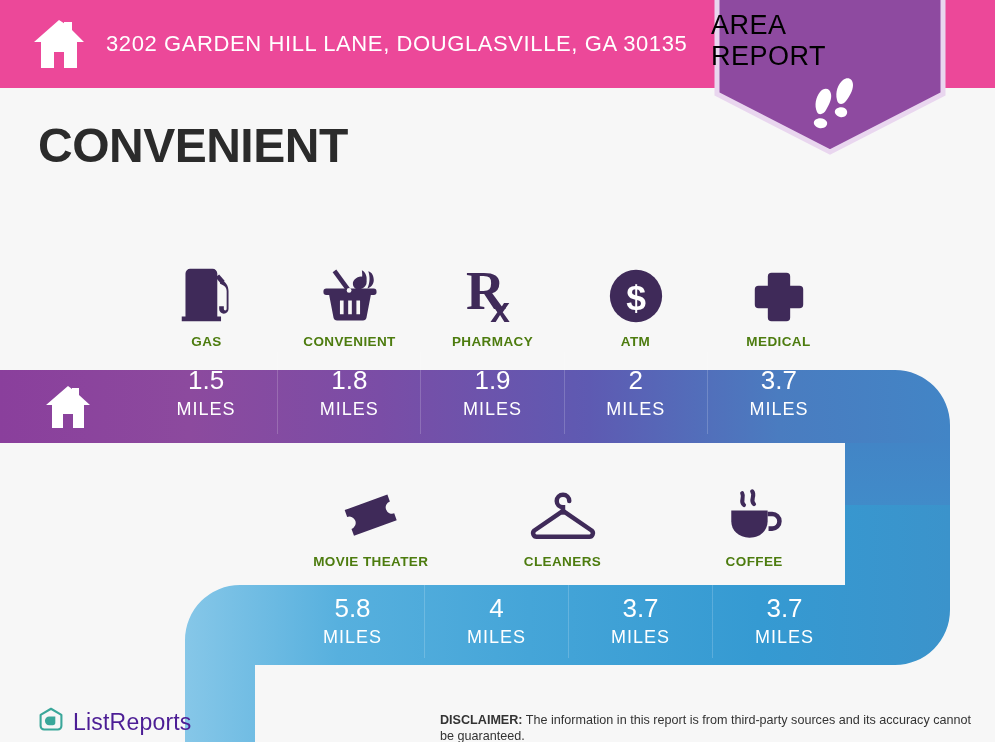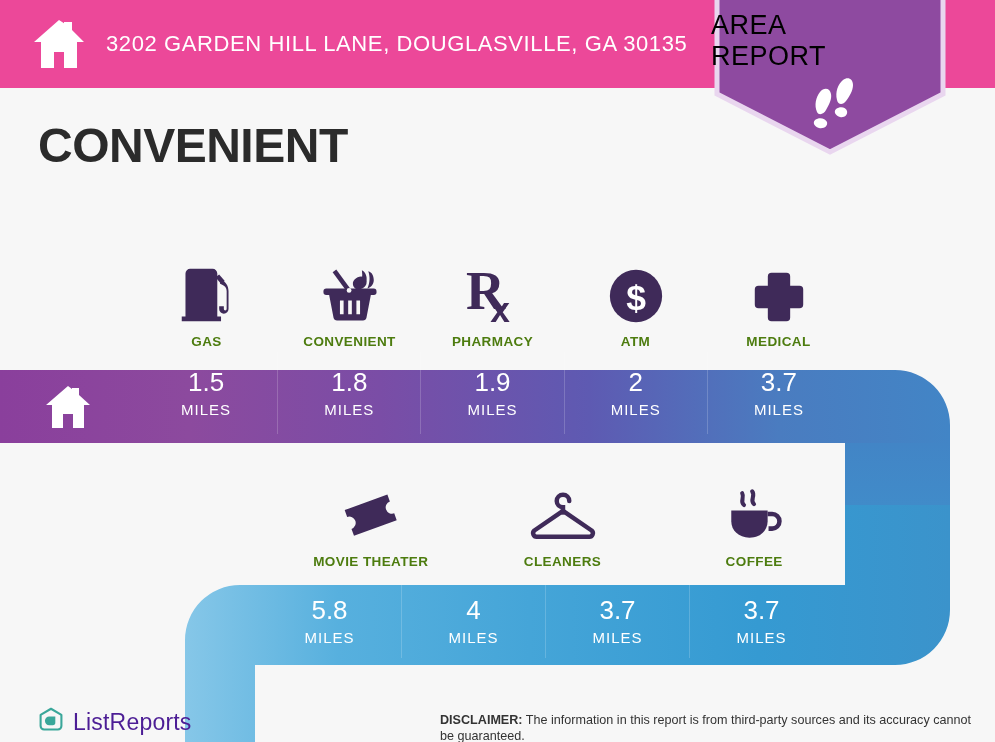--- a/index.html
+++ b/index.html
@@ -52,28 +52,28 @@
   .iconcell .glyph{height:66px;display:flex;align-items:flex-end;justify-content:center;}
   .iconcell .glyph svg{display:block;}
   .iconlabel{
     margin-top:10px;font-size:13.5px;font-weight:bold;color:#4d7c0f;letter-spacing:.4px;
     white-space:nowrap;
   }
   .ribbon-svg{position:absolute;left:0;top:355px;width:995px;height:390px;}
 
   .barcells{position:absolute;display:flex;z-index:5;}
   .barcells.b1{left:135px;top:352px;width:715px;height:82px;}
-  .barcells.b2{left:258px;top:585px;width:575px;height:73px;}
+  .barcells.b2{left:281px;top:585px;width:575px;height:73px;}
   .barcell{
     flex:1;display:flex;flex-direction:column;align-items:center;justify-content:center;
     color:#fff;border-right:1px solid rgba(255,255,255,0.18);box-sizing:border-box;
   }
   .barcell:last-child{border-right:none;}
   .barval{font-size:26px;line-height:26px;font-weight:400;}
-  .barunit{font-size:15px;letter-spacing:1px;margin-top:6px;}
+  .barunit{font-size:18px;letter-spacing:1px;margin-top:6px;}
 
   .home-badge{
     position:absolute;left:0px;top:370px;width:135px;height:73px;z-index:6;
     display:flex;align-items:center;justify-content:center;
   }
 
   
   .logo{position:absolute;left:38px;top:707px;display:flex;align-items:center;z-index:30;}
   .logo-text{margin-left:9px;font-size:23px;color:#4c1d95;letter-spacing:.2px;}
   .disclaimer{

